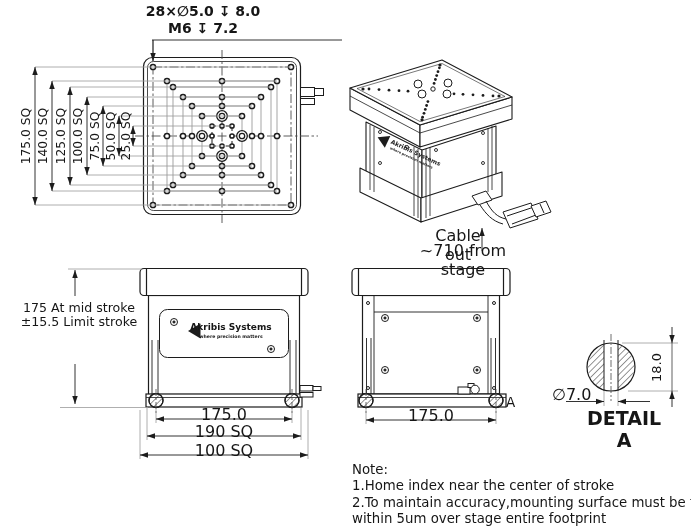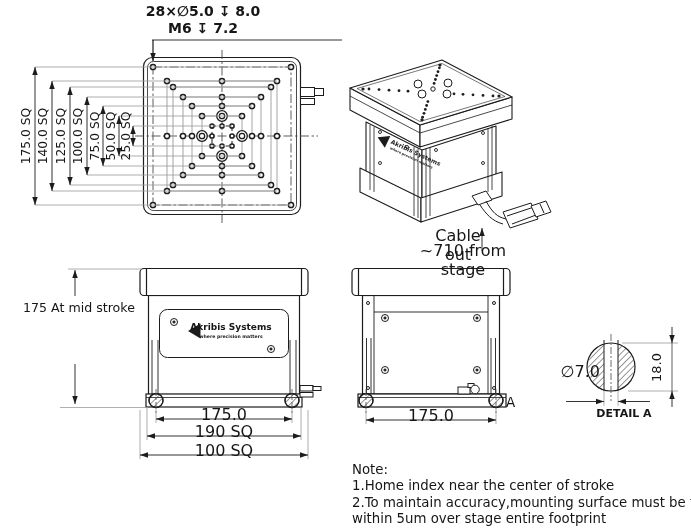--- a/index.html
+++ b/index.html
@@ -398,35 +398,36 @@
   <div class="vlabel" style="left:43px;top:129px;width:70px;">100.0 SQ</div>
   <div class="vlabel" style="left:60px;top:129px;width:70px;">75.0 SQ</div>
   <div class="vlabel" style="left:76px;top:129px;width:70px;">50.0 SQ</div>
   <div class="vlabel" style="left:91px;top:129px;width:70px;">25.0 SQ</div>
 
   <div class="t dim tc" style="left:421px;top:226px;width:74px;">Cable out</div>
   <div class="t dim tc" style="left:411px;top:241px;width:104px;">~710 from stage</div>
 
   <div class="t stroke-block" style="left:0px;top:301px;width:158px;">
     <div>175 At mid stroke</div>
+    <div>±15.5 Limit stroke</div>
   </div>
 
   <div class="t brandname tc" style="left:181px;top:322px;width:100px;">Akribis Systems</div>
   <div class="t brandtag tc" style="left:181px;top:334px;width:100px;">where precision matters</div>
 
   <div class="t dim tc" style="left:194px;top:405px;width:60px;">175.0</div>
   <div class="t dim tc" style="left:194px;top:422px;width:60px;">190 SQ</div>
   <div class="t dim tc" style="left:194px;top:441px;width:60px;">100 SQ</div>
 
   <div class="t dim tc" style="left:401px;top:406px;width:60px;">175.0</div>
   <div class="t" style="left:506px;top:394px;font-size:13.5px;">A</div>
 
-  <div class="t dim" style="left:552px;top:362px;width:48px;text-align:right;">∅7.0</div>
+  <div class="t dim" style="left:552px;top:385px;width:48px;">∅7.0</div>
   <div class="vlabel" style="left:631px;top:360px;width:50px;font-size:13px;">18.0</div>
-  <div class="t tc" style="left:578px;top:407px;width:92px;font-size:11px;font-weight:600;">DETAIL A</div>
+  <div class="t tc" style="left:578px;top:407px;width:92px;font-size:19px;font-weight:600;">DETAIL A</div>
 
   <div class="t notes" style="left:352px;top:462px;">
     <div>Note:</div>
     <div>1.Home index near the center of stroke</div>
     <div>2.To maintain accuracy,mounting surface must be flat</div>
     <div> within 5um over stage entire footprint</div>
   </div>
 
 </div>
 

